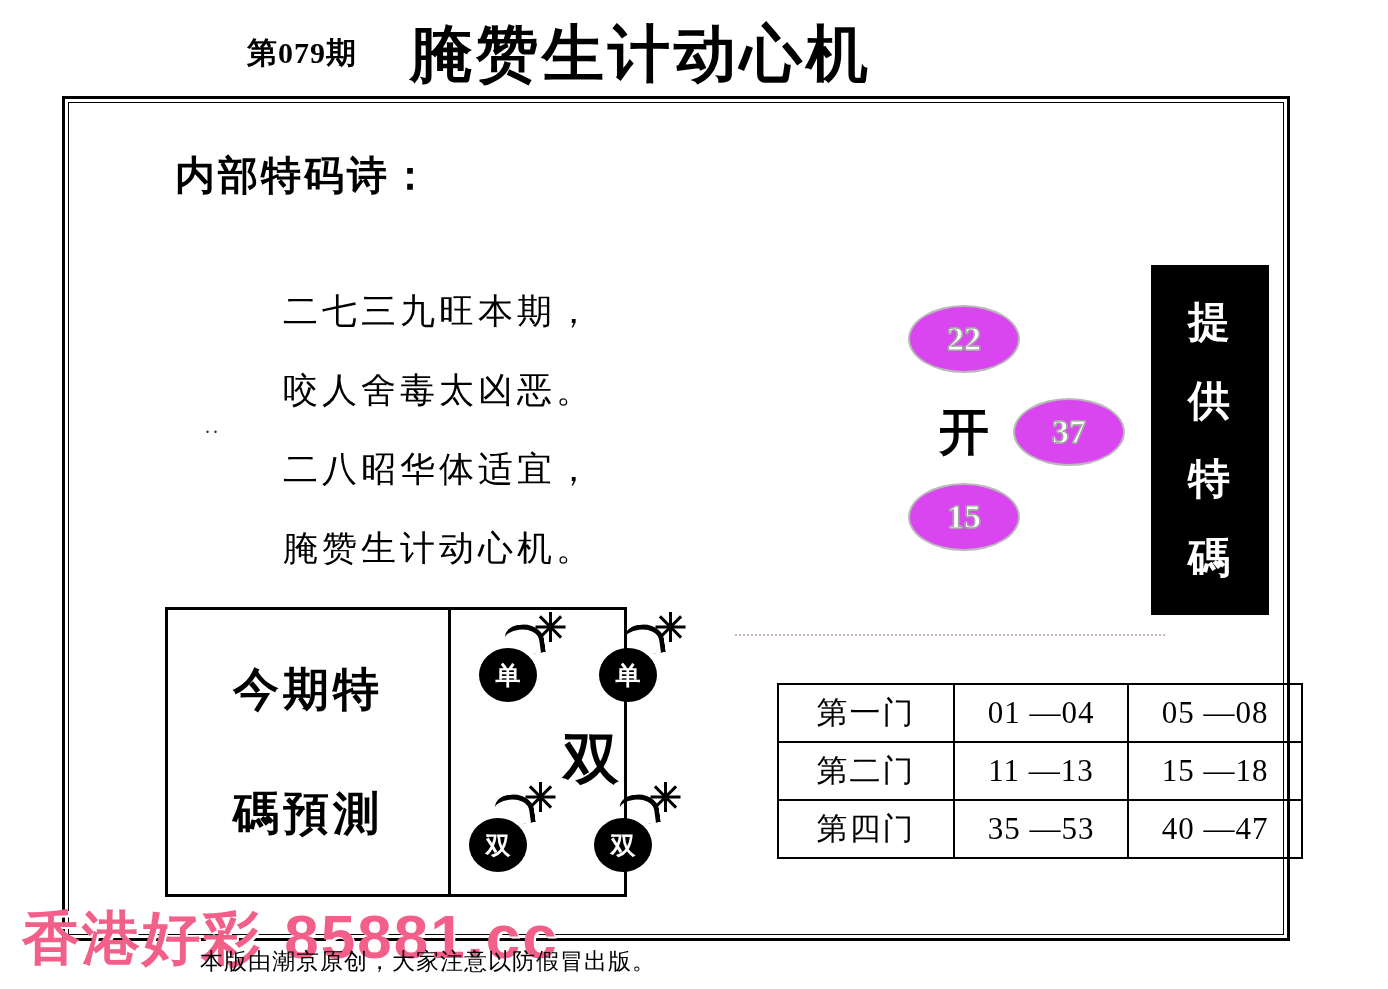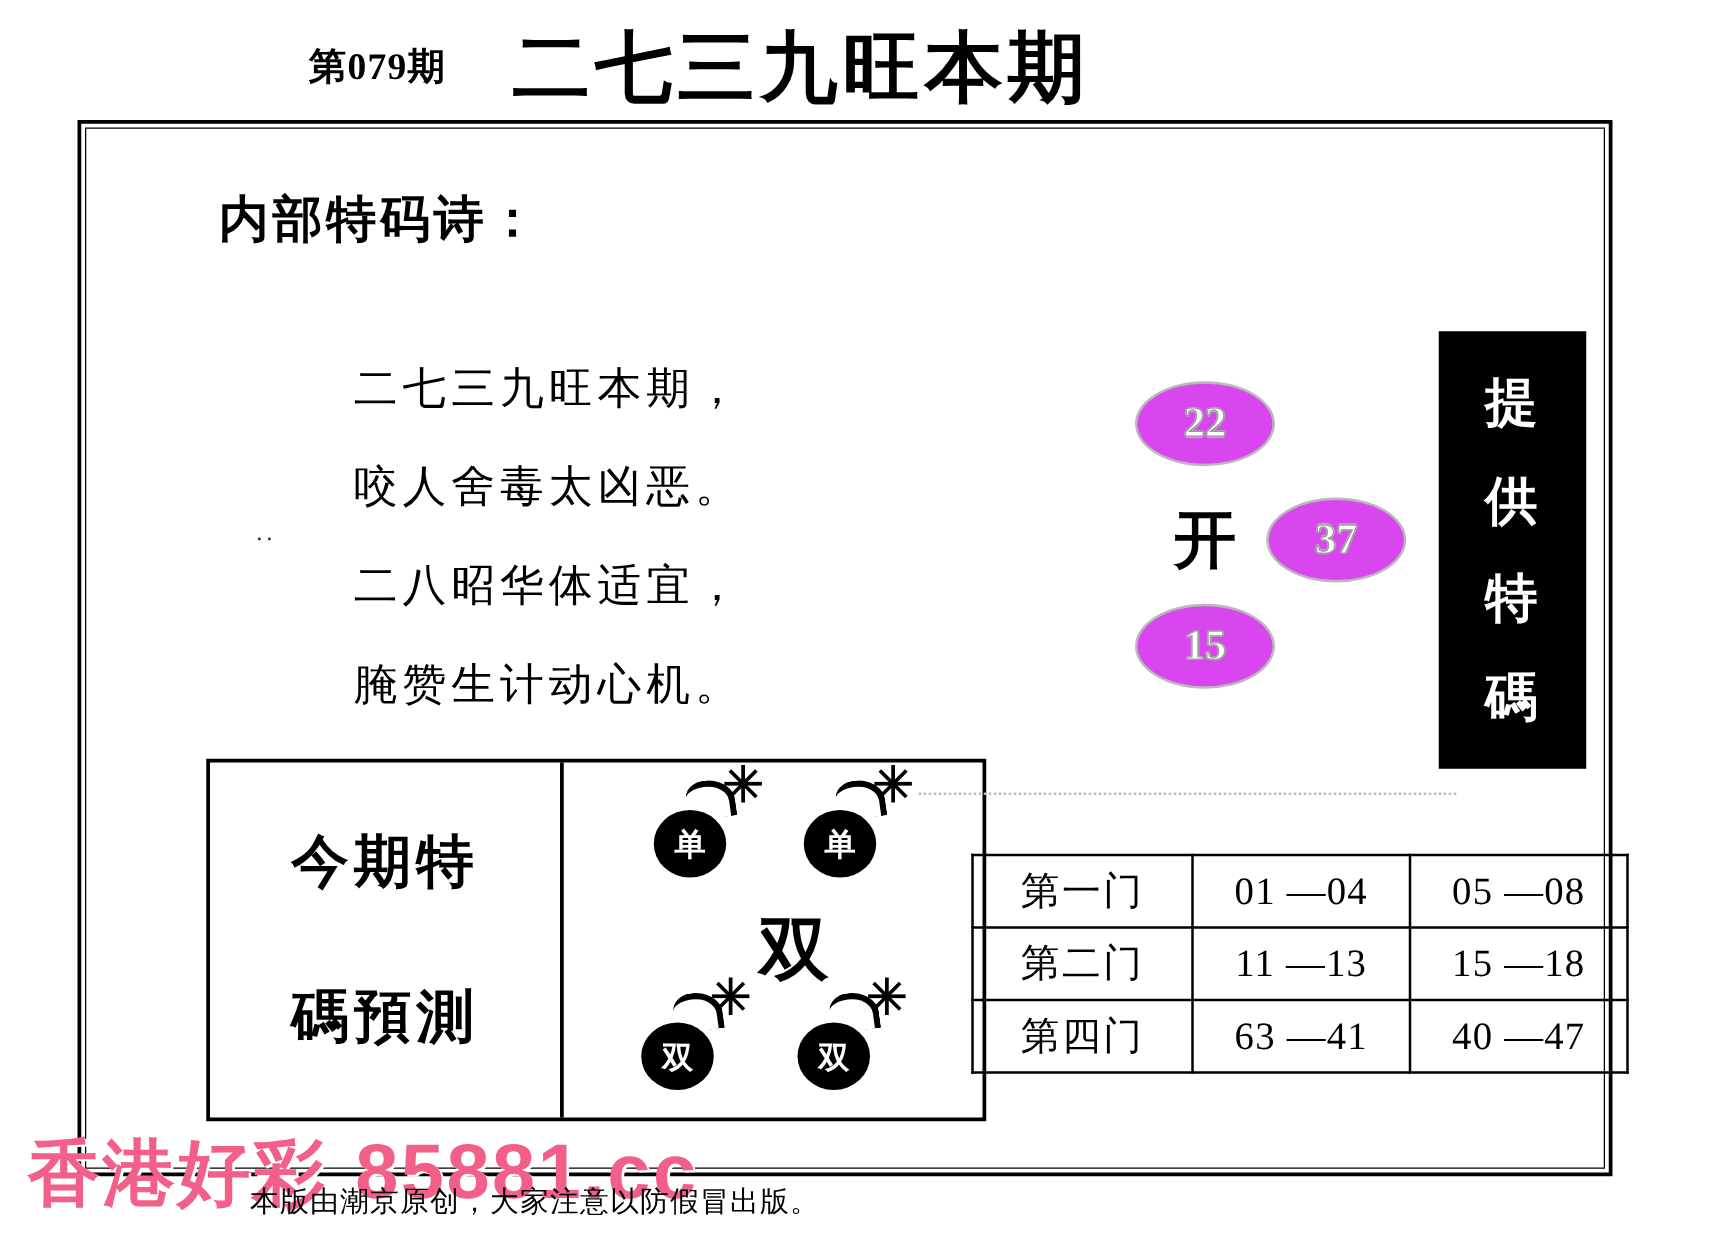--- a/index.html
+++ b/index.html
@@ -153,26 +153,25 @@
     letter-spacing: 2px;
     padding: 6px 0;
     box-sizing: border-box;
   }
 
   
   .pred-box {
     position: absolute;
     left: 165px;
     top: 607px;
-    width: 624px;
+    width: 462px;
     height: 290px;
     border: 3px solid #000;
     box-sizing: border-box;
     display: flex;
-    gap: 44px;
   }
   .pred-left {
     width: 283px;
     border-right: 3px solid #000;
     box-sizing: border-box;
     display: flex;
     flex-direction: column;
     align-items: center;
     justify-content: space-around;
     padding: 18px 0;
@@ -312,21 +311,21 @@
     left: 735px;
     top: 634px;
     width: 430px;
     border-top: 2px dotted #c9b8b8;
   }
 </style>
 </head>
 <body>
 
 <div class="issue-label">第079期</div>
-<div class="main-title">二七三九旺本期</div>
+<div class="main-title">腌赞生计动心机</div>
 
 <div class="frame-outer"></div>
 <div class="frame-inner"></div>
 
 <div class="poem-heading">内部特码诗：</div>
 <div class="poem-lines">
   <div>二七三九旺本期，</div>
   <div>咬人舍毒太凶恶。</div>
   <div>二八昭华体适宜，</div>
   <div>腌赞生计动心机。</div>
@@ -422,21 +421,21 @@
     <td class="gate-range">01 —04</td>
     <td class="gate-range">05 —08</td>
   </tr>
   <tr>
     <td class="gate-name">第二门</td>
     <td class="gate-range">11 —13</td>
     <td class="gate-range">15 —18</td>
   </tr>
   <tr>
     <td class="gate-name">第四门</td>
-    <td class="gate-range">63 —41</td>
+    <td class="gate-range">35 —53</td>
     <td class="gate-range">40 —47</td>
   </tr>
 </tbody>
   </table>
 
 <div class="watermark">
   <span>香港好彩</span>
   <span class="wm-num">85881.cc</span>
 </div>
 

